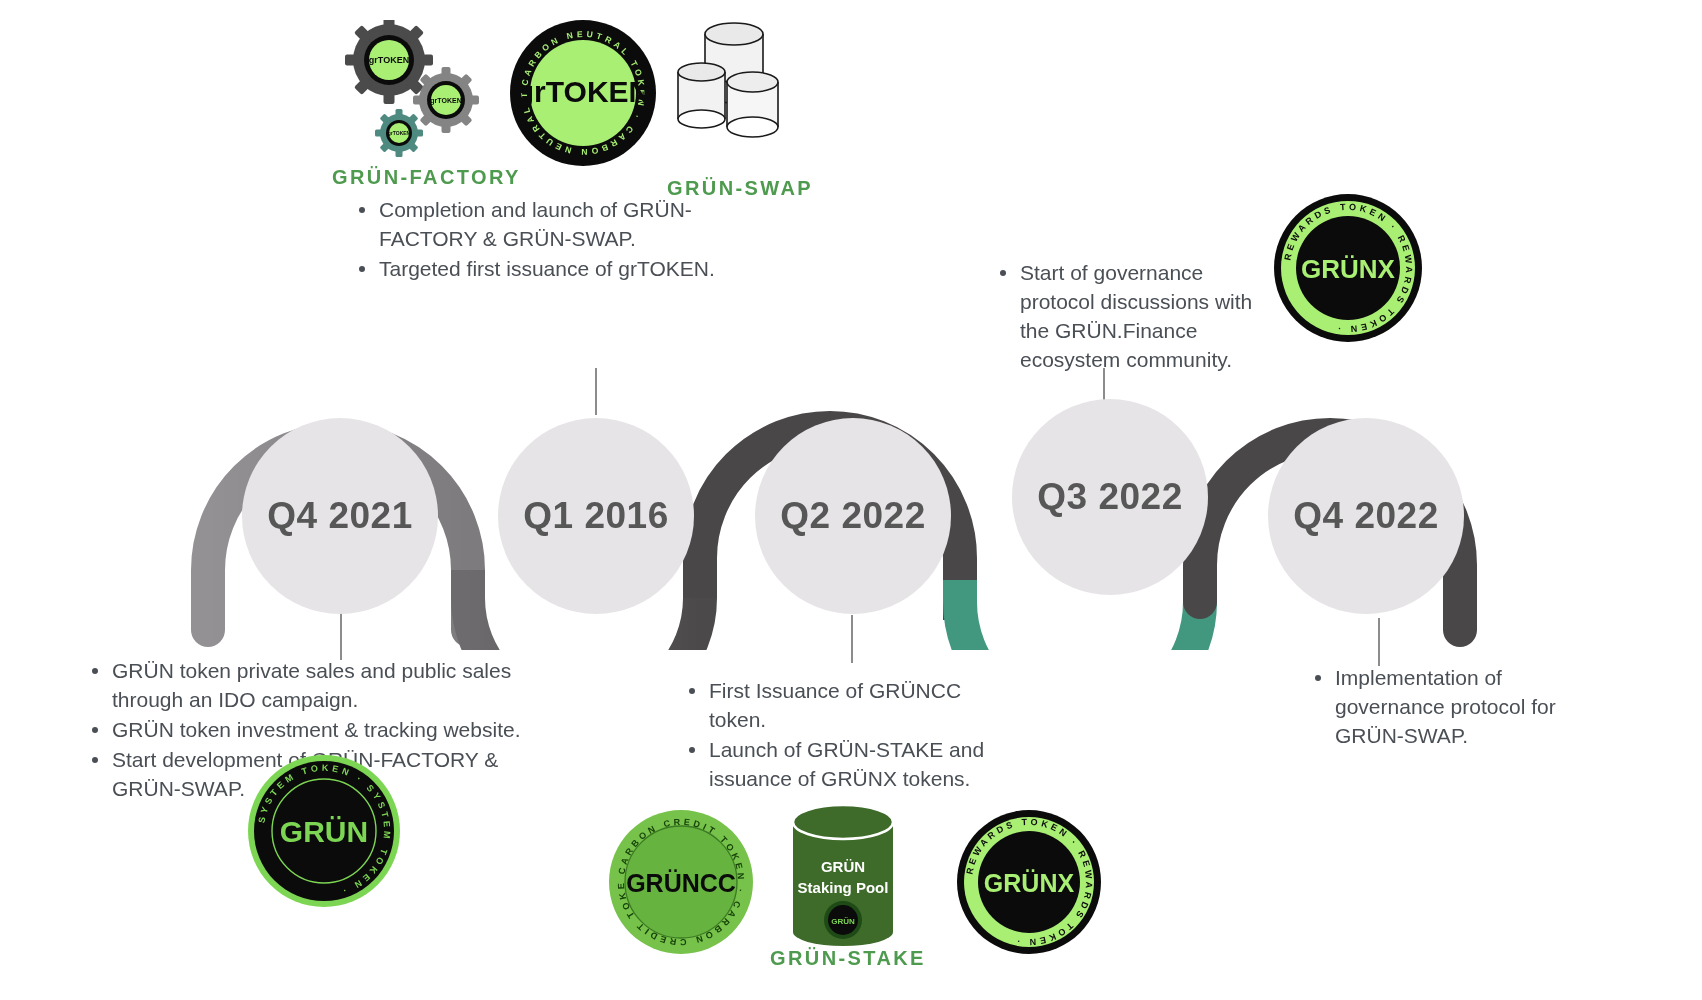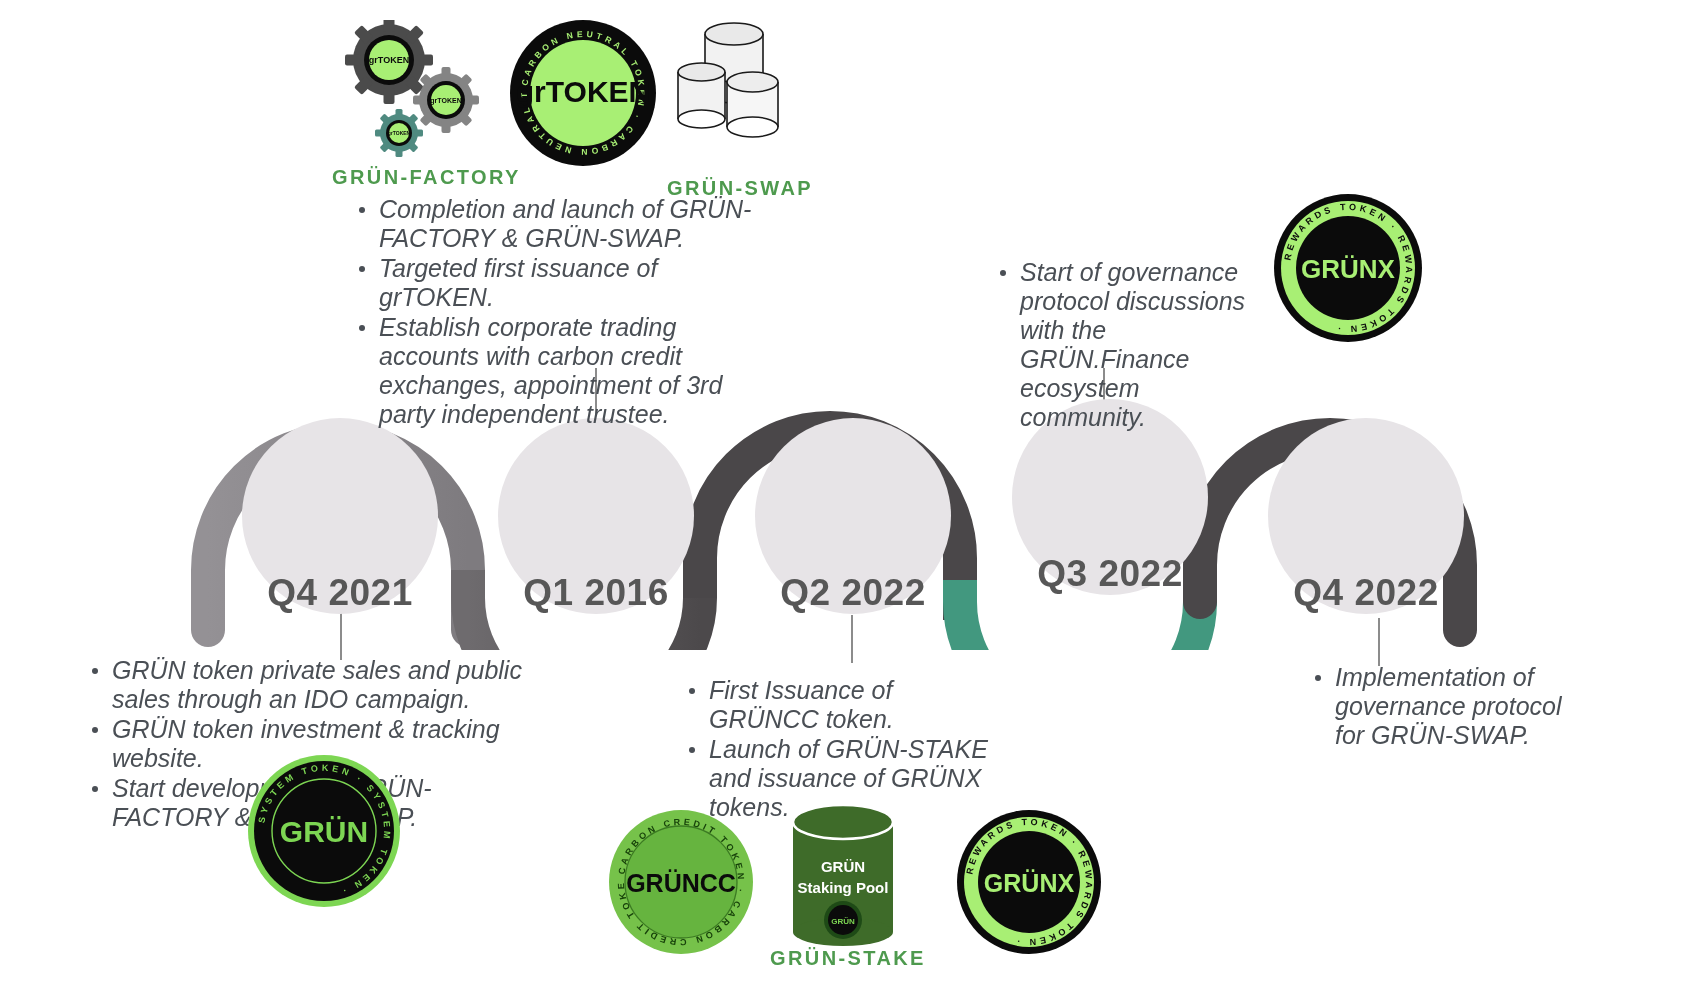--- a/index.html
+++ b/index.html
@@ -14,42 +14,41 @@
   .stage{position:absolute;left:0;top:0;width:1702px;height:1000px;}
 
   
   #wave{position:absolute;left:0;top:330px;width:1702px;height:320px;}
 
   
   .node{
     position:absolute;
     width:196px;height:196px;border-radius:50%;
     background:#e7e4e7;
-    display:flex;align-items:flex-end;justify-content:center;
+    display:flex;align-items:center;justify-content:center;
     z-index:3;
   }
   .node span{
     font-size:37px;font-weight:bold;color:#575757;
     letter-spacing:0.5px;white-space:nowrap;
   }
 
   
   .leader{position:absolute;width:2px;background:#8c8c8c;z-index:1;}
 
   
   .block{position:absolute;z-index:4;}
   .block ul{list-style:none;margin:0;padding:0;}
   .block li{
     position:relative;
     padding-left:22px;
-    font-size:25px;
+    font-size:21px;
     line-height:29px;
     color:#4a4f55;
     margin-bottom:1px;
-    font-style:italic;
   }
   .block li::before{
     content:"";
     position:absolute;left:2px;top:12px;
     width:6px;height:6px;border-radius:50%;
     background:#4a4f55;
   }
 
   
   .caption{
@@ -108,21 +107,20 @@
   <div class="leader" style="left:595px;top:368px;height:47px;"></div>
   <div class="leader" style="left:1103px;top:368px;height:47px;"></div>
   <div class="leader" style="left:340px;top:612px;height:48px;"></div>
   <div class="leader" style="left:851px;top:615px;height:48px;"></div>
   <div class="leader" style="left:1378px;top:618px;height:48px;"></div>
 
   <div class="block" style="left:357px;top:195px;width:420px;">
     <ul>
       <li>Completion and launch of GRÜN-FACTORY &amp; GRÜN-SWAP.</li>
       <li>Targeted first issuance of grTOKEN.</li>
-      <li>Establish corporate trading accounts with carbon credit exchanges, appointment of 3rd party independent trustee.</li>
     </ul>
   </div>
 
   <div class="block" style="left:998px;top:258px;width:260px;">
     <ul>
       <li>Start of governance protocol discussions with the  GRÜN.Finance ecosystem community.</li>
     </ul>
   </div>
 
   <div class="block" style="left:90px;top:656px;width:455px;">

